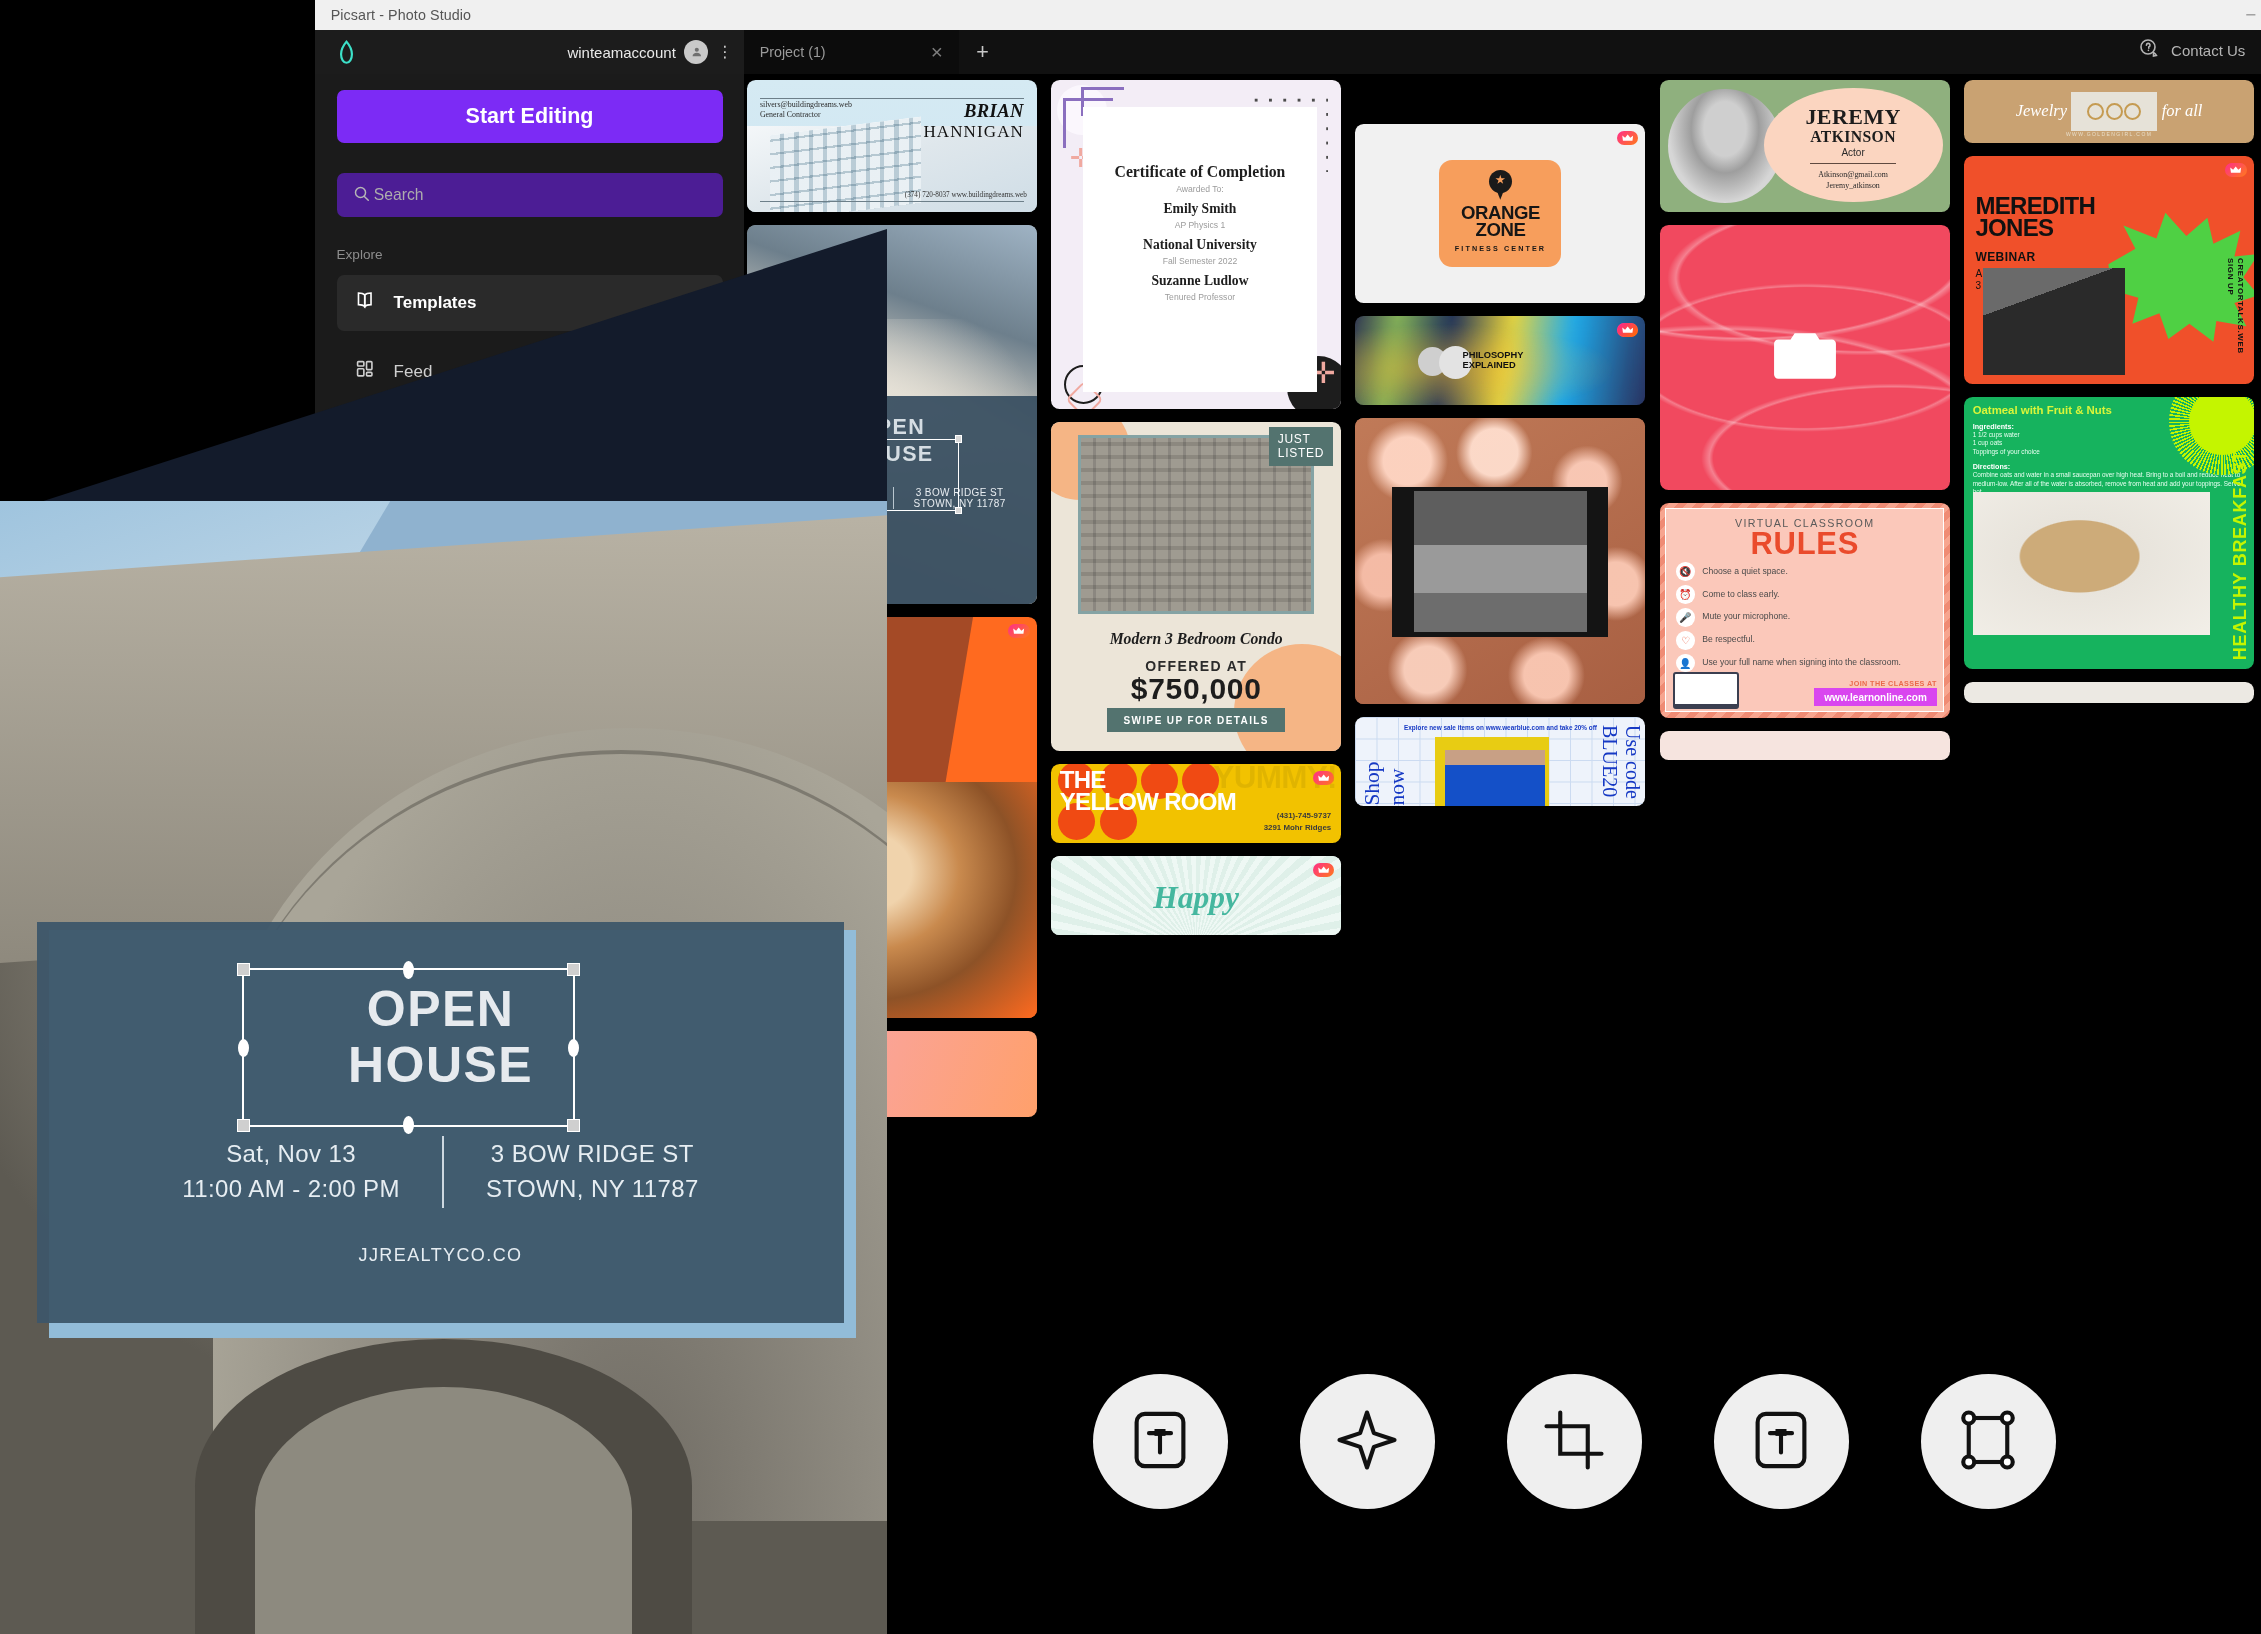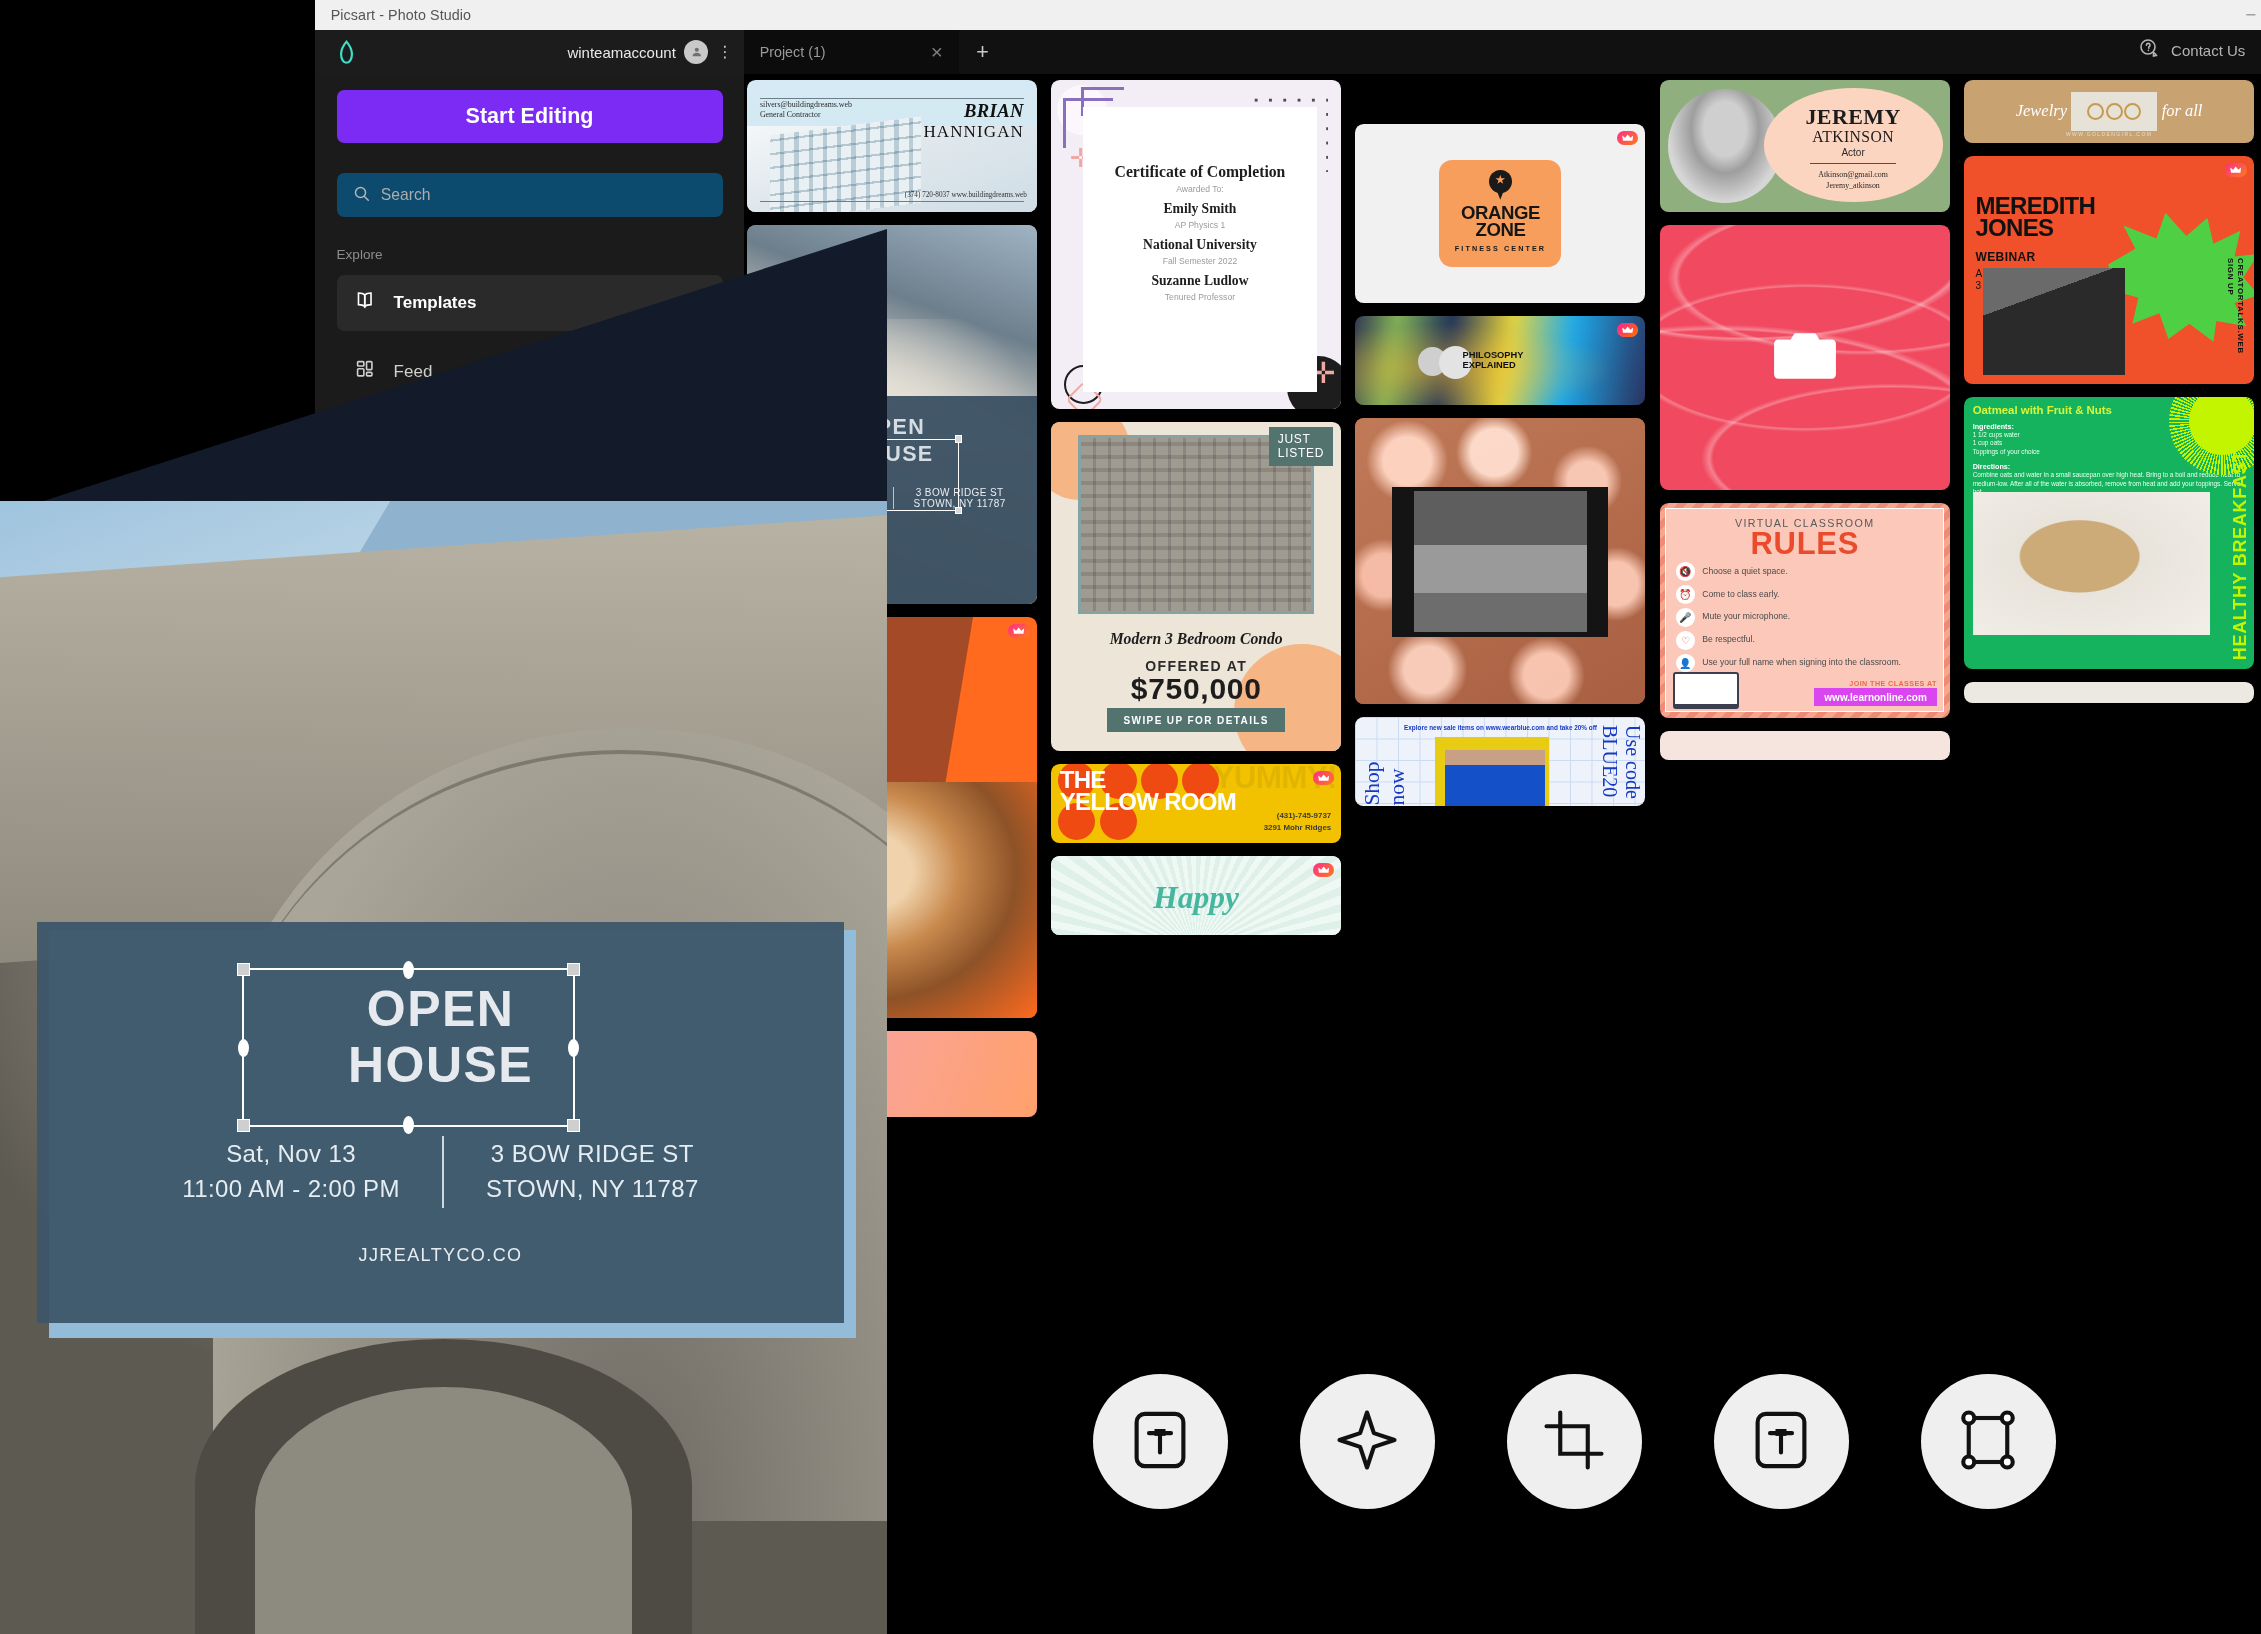--- a/index.html
+++ b/index.html
@@ -34,22 +34,22 @@
 
   .contact { position:absolute; right:15.7px; top:37px; display:flex; align-items:center; gap:9.3px;
              color:#b4b4b4; font-size:15px; }
   .contact svg { width:24px; height:24px; }
 
   
   .sidebar { position:absolute; left:315px; top:74px; width:429px; height:426px; background:#1b1b1b;
              padding:15.7px 21.5px; }
   .startBtn { width:100%; height:53px; background:#7c2bf5; border-radius:7.2px; color:#fff;
               font-size:21.5px; font-weight:bold; display:flex; align-items:center; justify-content:center; }
-  .search { margin-top:30px; width:100%; height:44px; background:#0c4a6e; border-radius:7.2px;
-            display:flex; align-items:center; padding:0 15.7px; gap:10px; }
+  .search { margin-top:30px; width:100%; height:44px; background:#4c1d95; border-radius:7.2px;
+            display:flex; align-items:center; padding:0 15.7px; gap:3px; }
   .search svg { width:18.6px; height:18.6px; color:#b6b6b6; }
   .search .ph { color:#adadad; font-size:15.7px; }
   .explore { margin-top:30px; color:#8d8d8d; font-size:13.6px; }
   .navItem { margin-top:13px; height:56px; border-radius:7.2px; display:flex; align-items:center;
              gap:18.6px; padding:0 17px; color:#cfcfcf; font-size:17px; }
   .navItem.active { background:#2a2a2a; color:#fff; font-weight:bold; }
   .navItem svg { width:21.5px; height:21.5px; }
 
   
   .grid { position:absolute; left:744px; top:74px; width:1517px; height:1174px; overflow:hidden;
@@ -240,21 +240,21 @@
       background:linear-gradient(180deg,#c8a085 0 26%,#1450c8 26% 100%); }
 
   
   .c-jer { height:132px; background:#8fb07e; display:flex; align-items:center; }
   .c-jer .ph { width:114px; height:114px; border-radius:50%; margin-left:8.6px;
       background:radial-gradient(ellipse at 50% 35%,#cfcfcf 0 26%,#9e9e9e 42%,#d6d6d6 70%); }
   .c-jer .bubble { position:absolute; right:7.2px; top:8.6px; width:179px; height:114px; border-radius:50%;
       background:#fbd5c0; text-align:center; padding-top:18.6px; }
   .c-jer .n1 { font-family:"Liberation Serif",serif; font-weight:bold; font-size:22px; color:#1c1c1c;
       line-height:.95; letter-spacing:0.4px; }
-  .c-jer .n2 { font-family:"Liberation Serif",serif; font-weight:normal; font-size:15.7px; color:#1c1c1c;
+  .c-jer .n2 { font-family:"Liberation Serif",serif; font-weight:bold; font-size:15.7px; color:#1c1c1c;
       letter-spacing:0.4px; }
   .c-jer .rl { font-size:10px; color:#2a2a2a; margin-top:1.4px; }
   .c-jer .ln { width:86px; height:0.7px; background:#5f4a40; margin:5px auto; }
   .c-jer .em { font-family:"Liberation Serif",serif; font-size:7.9px; color:#2a2a2a; line-height:1.45; }
 
   
   .c-cam { height:265px; background:#f1495f; }
   .c-cam .swirl { position:absolute; inset:0; background:
       radial-gradient(ellipse 160% 70% at 30% 10%,transparent 46%,rgba(255,255,255,.35) 47%,transparent 49%),
       radial-gradient(ellipse 150% 65% at 70% 20%,transparent 42%,rgba(255,255,255,.3) 43%,transparent 45%),

